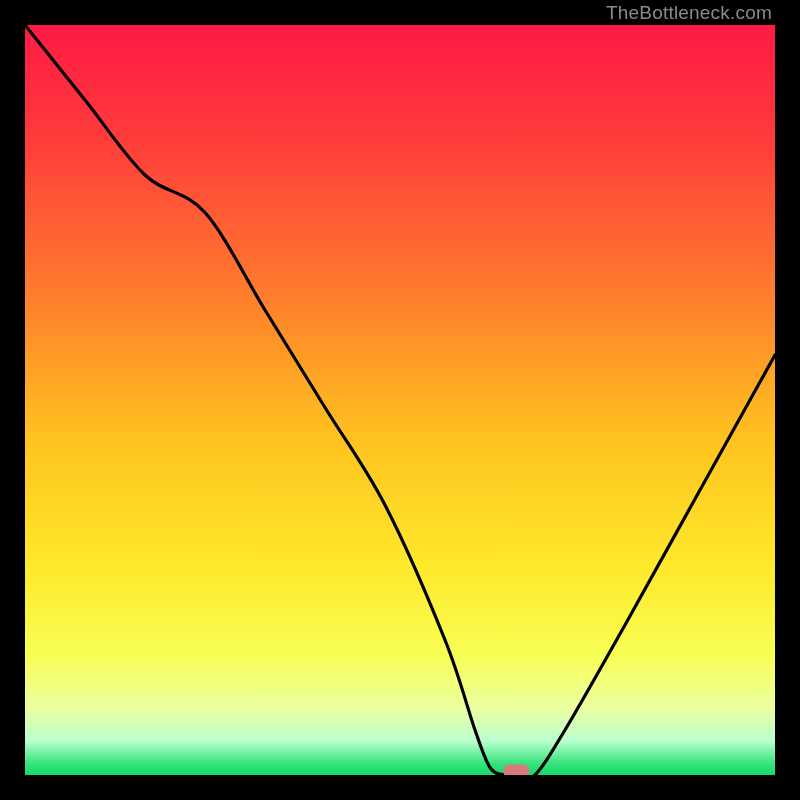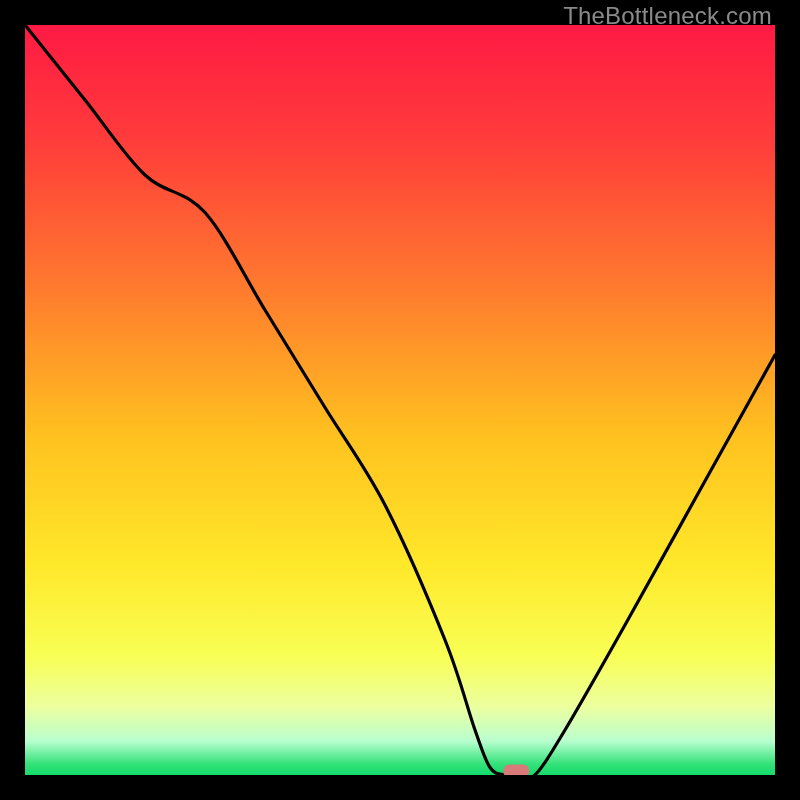--- a/index.html
+++ b/index.html
@@ -17,21 +17,21 @@
     top: 25px;
     width: 750px;
     height: 750px;
     background: #000;
   }
   .watermark {
     position: absolute;
     top: 2px;
     right: 28px;
     color: #8a8a8a;
-    font-size: 24px;
+    font-size: 19px;
     font-weight: 500;
     letter-spacing: 0.2px;
   }
   svg {
     display: block;
   }
 </style>
 </head>
 <body>
 

